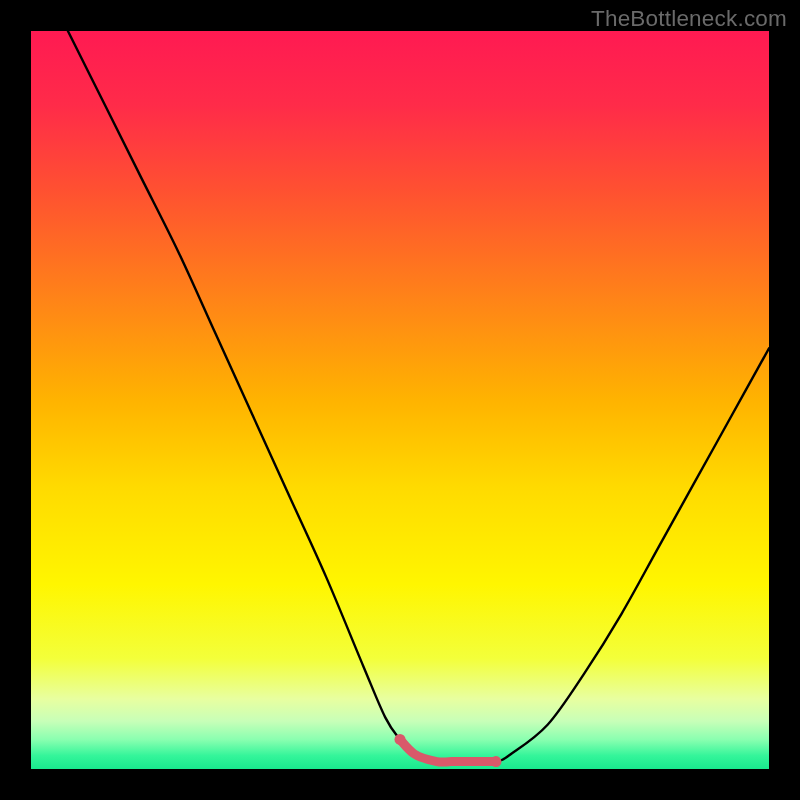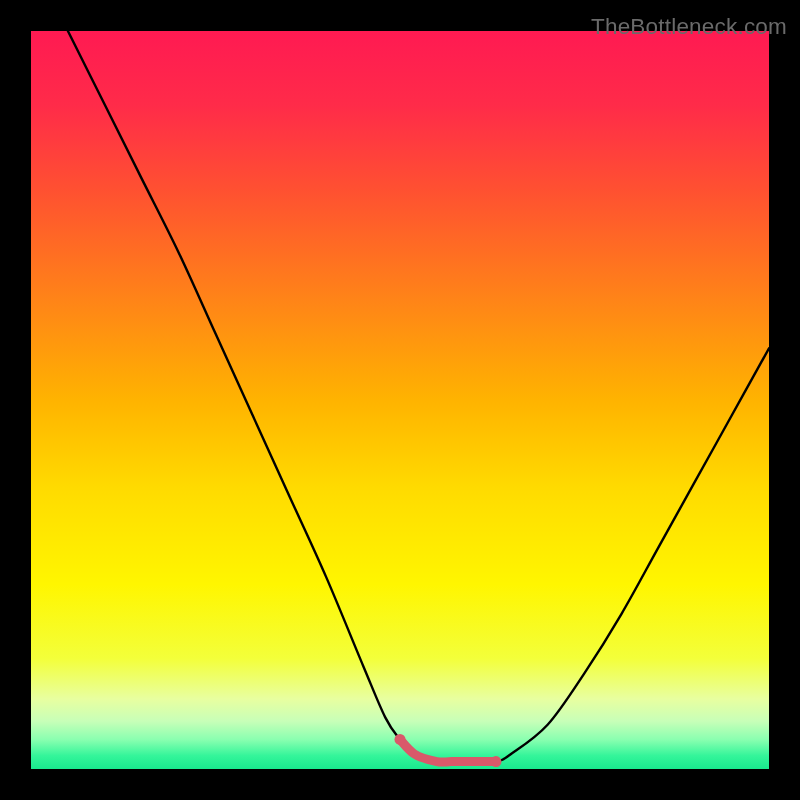--- a/index.html
+++ b/index.html
@@ -35,21 +35,20 @@
   }
   .watermark {
     position: absolute;
     top: 6px;
     right: 13px;
     color: #6a6a6a;
     font-size: 22.5px;
     font-weight: 500;
     letter-spacing: 0.2px;
     user-select: none;
-    margin-top: 8px;
   }
 </style>
 </head>
 <body>
 
 <div class="frame">
 
   <div class="plot-area">
     <svg class="gradient" viewBox="0 0 738 738" preserveAspectRatio="none">
       <defs>

